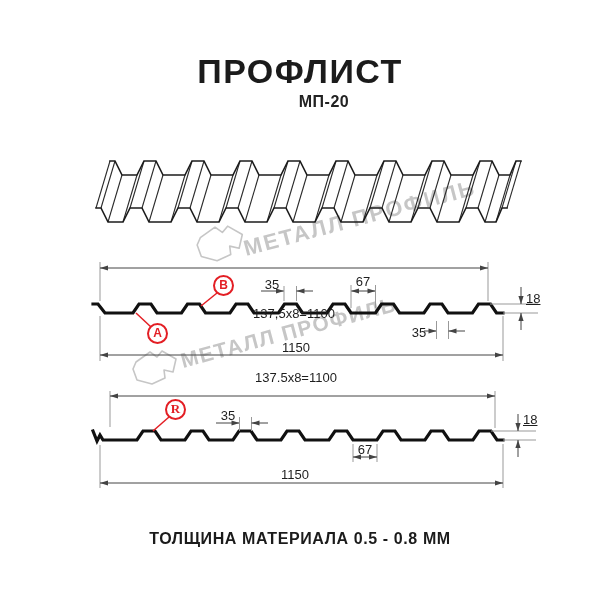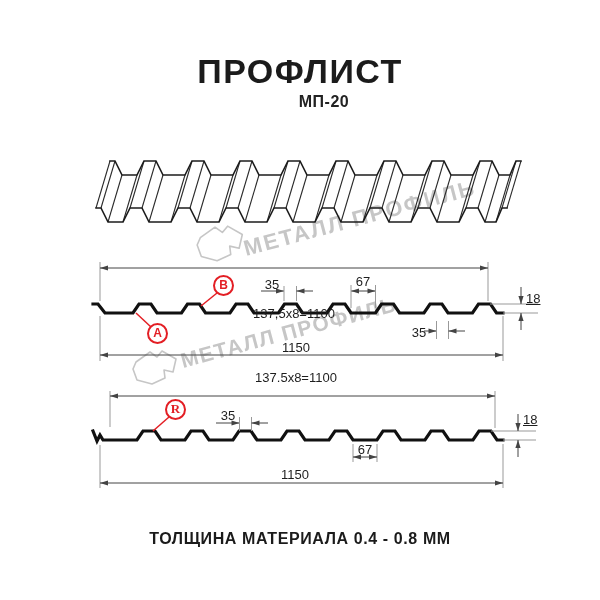--- a/index.html
+++ b/index.html
@@ -152,14 +152,14 @@
   <div class="tag" style="left:147px;top:323px;">A</div>
 
   <div class="dim" style="left:296px;top:370px;">137.5x8=1100</div>
   <div class="dim" style="left:228px;top:408px;">35</div>
   <div class="dim" style="left:365px;top:442px;">67</div>
   <div class="dim noctr" style="left:523px;top:412px;">18</div>
   <div class="dim" style="left:295px;top:467px;">1150</div>
 
   <div class="tag serif" style="left:165px;top:399px;">R</div>
 
-  <div class="footer">ТОЛЩИНА МАТЕРИАЛА 0.4 - 0.8 ММ</div>
+  <div class="footer">ТОЛЩИНА МАТЕРИАЛА 0.5 - 0.8 ММ</div>
 </div>
 
 </body></html>

